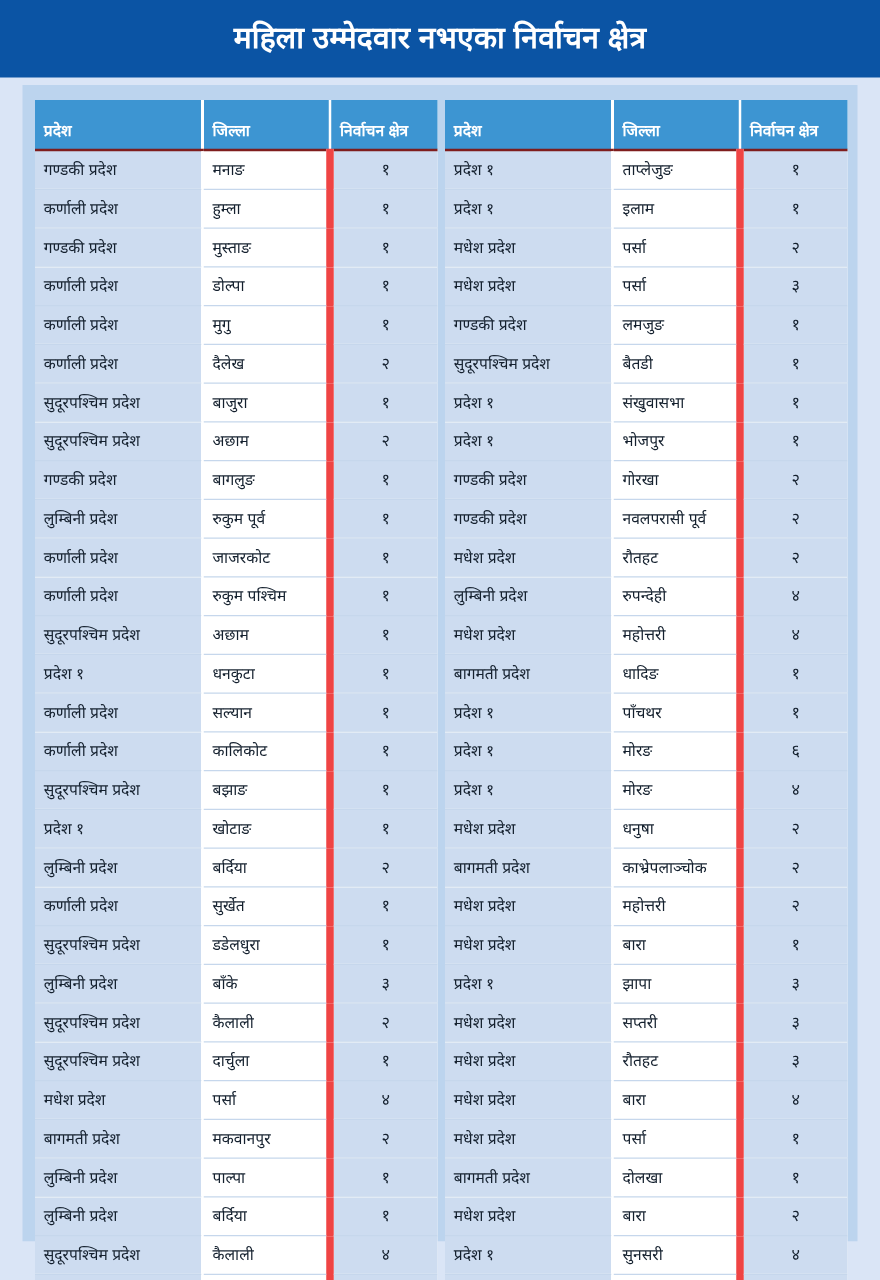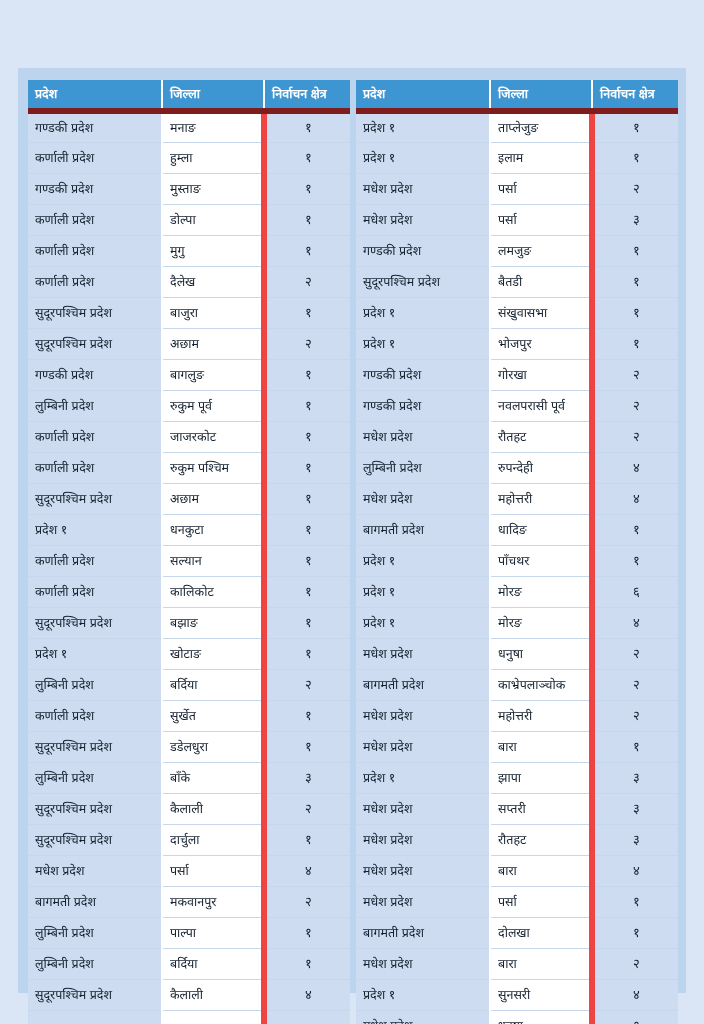--- a/index.html
+++ b/index.html
@@ -73,24 +73,24 @@
   table.grid col.c-prov { width: 134px; }
   table.grid col.c-dist { width: 102px; }
   table.grid col.c-const { width: 86px; }
 
   table.grid th {
     background: #3d95d2;
     color: #ffffff;
     font-size: 12.5px;
     font-weight: bold;
     text-align: left;
-    padding: 5px 7px 6px 7px;
+    padding: 16px 7px 6px 7px;
     height: 27px;
     border-right: 2px solid #ffffff;
-    border-bottom: 6px solid #7f1d1d;
+    border-bottom: 2px solid #7f1d1d;
     white-space: nowrap;
     overflow: hidden;
   }
   table.grid th:last-child { border-right: none; }
 
   table.grid td {
     font-size: 12.5px;
     color: #14202e;
     padding: 4px 7px 5px 7px;
     height: 31px;
@@ -114,20 +114,23 @@
     text-align: center;
   }
   tr.tall td { height: 62px; }
   .digit { font-size: 13px; }
 </style>
 </head>
 <body>
 
 <div id="page">
 
+  <div class="banner">
+    <div class="banner-title">महिला उम्मेदवार नभएका निर्वाचन क्षेत्र</div>
+  </div>
 
   <div class="panel">
     <div class="panel-inner">
 
       <div class="table-wrap">
         <table class="grid">
           <colgroup>
             <col class="c-prov">
               <col class="c-dist">
               <col class="c-const">

